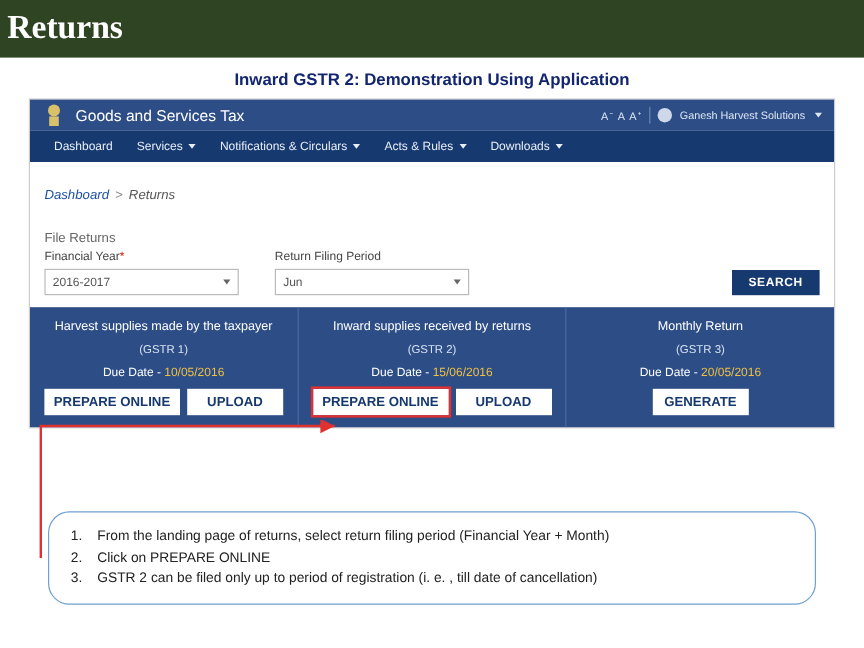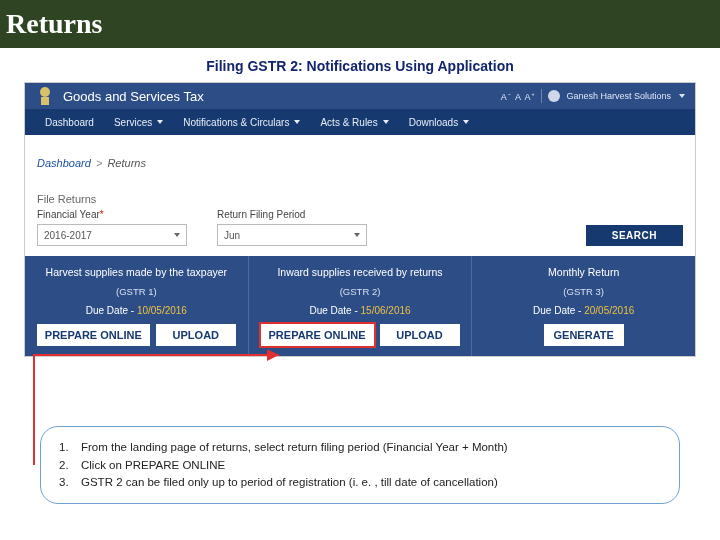--- a/index.html
+++ b/index.html
@@ -28,23 +28,23 @@
   .crumbs { padding: 22px 12px; font-size: 11px; color:#1b4fa3;font-style:italic; }
   .crumbs .sep { color:#888; margin:0 2px; }
   .crumbs .cur { color:#555; }
 
   .section-title { padding: 2px 12px 4px; font-size: 11px; color:#666; filter: blur(0.6px); }
 
   .form-row { display:flex; padding: 0 12px 10px; gap: 30px; align-items:flex-end; }
   .field { display:flex; flex-direction:column; gap:4px; }
   .field label { font-size:10px; color:#444; filter: blur(0.4px);}
   .req { color:#d10; }
-  .select { border:1px solid #bbb; background:#fff; height:22px; width:150px; display:flex; align-items:center; justify-content:space-between; padding:0 6px; font-size:10px; color:#555; filter: blur(0.4px);}
+  .select { border:1px solid #bbb; background:#fff; height:22px; width:162px; display:flex; align-items:center; justify-content:space-between; padding:0 6px; font-size:10px; color:#555; filter: blur(0.4px);}
   .select .caret { border-top-color:#666; }
-  .search-btn { margin-left:auto; background:#16396f; color:#fff; font-size:10px; font-weight:bold; padding:5px 26px; border:none; letter-spacing:0.5px;}
+  .search-btn { margin-left:auto; background:#16396f; color:#fff; font-size:10px; font-weight:bold; padding:5px 14px; border:none; letter-spacing:0.5px;}
 
   .cards { display:flex; background:#2d4d87; }
   .card { flex:1; border-right:1px solid #4a6aa0; padding:10px 8px; color:#fff; text-align:center; display:flex; flex-direction:column; gap:8px;}
   .card:last-child { border-right:none; }
   .card-title { font-size:10.5px; }
   .card-sub { font-size:9.5px; color:#d7e2f1; }
   .due { font-size:10px; color:#fff; }
   .due .d { color:#f0c040; }
   .btn-row { display:flex; gap:6px; justify-content:center; }
   .pbtn { background:#fff; color:#16396f; font-size:11px; font-weight:bold; padding:5px 8px; border:none; min-width:80px;}
@@ -57,21 +57,21 @@
   .note-box li { font-size:11.5px; color:#222; line-height:1.5; display:flex; }
   .note-box li .num { width:22px; }
 </style>
 </head>
 <body>
 
 <div class="title-bar">
   <h1>Returns</h1>
 </div>
 
-<div class="subheading">Filing GSTR 2: Notifications Using Application</div>
+<div class="subheading">Inward GSTR 2: Demonstration Using Application</div>
 
 <div class="app-frame">
 
   <div class="app-header">
     <span class="emblem">
       <svg viewBox="0 0 20 22" width="20" height="22">
           <circle cx="10" cy="7" r="5" fill="#d9c06a"></circle>
           <rect x="6" y="12" width="8" height="8" fill="#d9c06a"></rect>
         </svg>
     </span>

